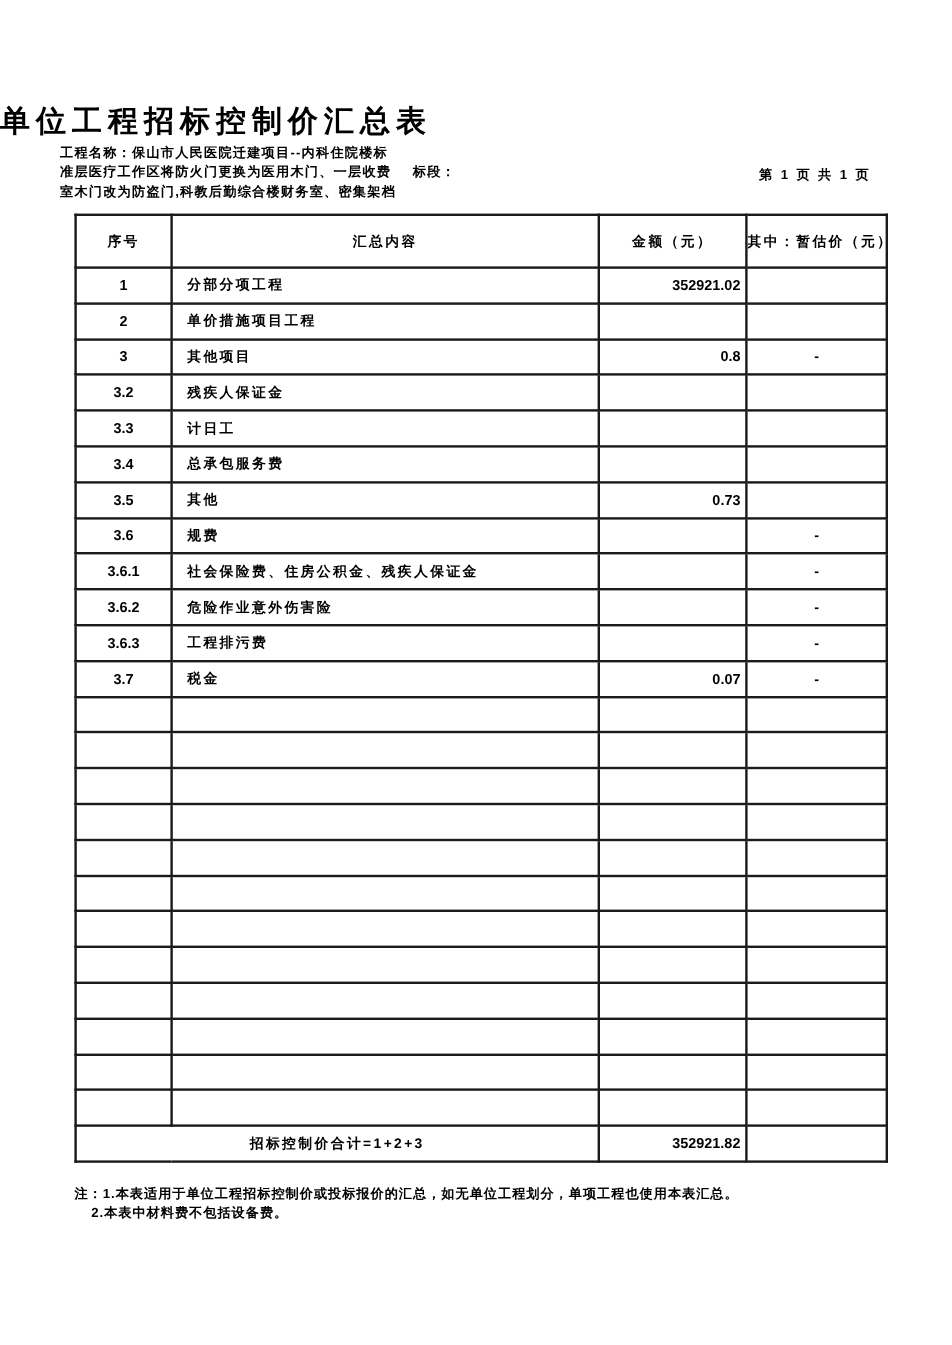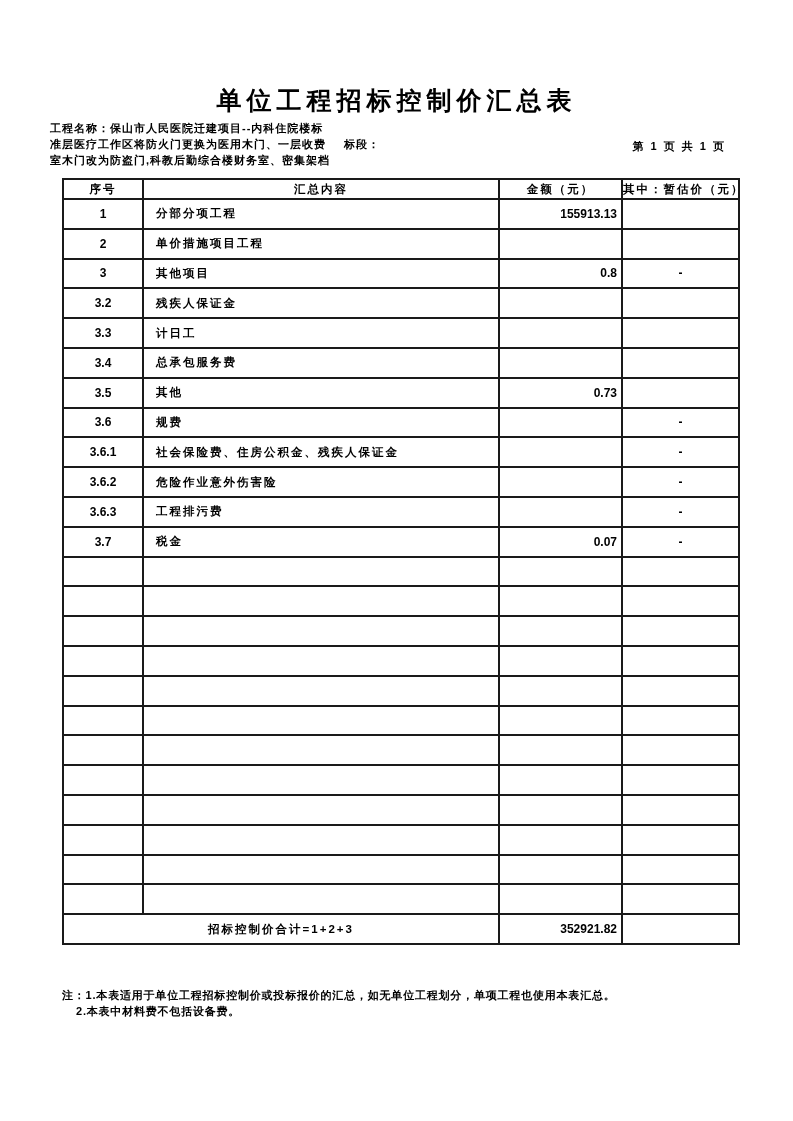--- a/index.html
+++ b/index.html
@@ -12,21 +12,20 @@
   }
   #page {
     position: relative;
     width: 793px; height: 1121px;
     background: #fff;
     overflow: hidden;
   }
   .title {
     position: absolute;
     top: 84px; left: 0; width: 100%;
-    text-align: center;
     font-size: 25px;
     letter-spacing: 5px;
     white-space: nowrap;
   }
   .header-block {
     position: absolute;
     top: 120px; left: 50px; width: 676px;
     font-size: 11px;
     letter-spacing: 1px;
     line-height: 16px;
@@ -49,21 +48,21 @@
     table-layout: fixed;
   }
   .summary th, .summary td {
     border: 2px solid #1a1a1a;
     font-size: 11.5px;
     font-weight: 700;
     vertical-align: middle;
     overflow: hidden;
     white-space: nowrap;
   }
-  .summary thead tr { height: 20px; }
+  .summary thead tr { height: 44px; }
   .summary tbody tr, .summary tfoot tr { height: 29.8px; }
   .summary th { text-align: center; letter-spacing: 2px; }
   td.seq { text-align: center; font-size: 12px; letter-spacing: 0; }
   td.content { text-align: left; padding-left: 12px; letter-spacing: 2px; }
   td.amount { text-align: right; padding-right: 4px; font-size: 12px; letter-spacing: 0; }
   td.provisional { text-align: center; font-size: 12px; letter-spacing: 0; }
   td.total-label { text-align: center; letter-spacing: 2px; font-size: 11.5px; }
   .notes {
     position: absolute;
     top: 988px; left: 62px; width: 700px;
@@ -103,21 +102,21 @@
         <th>序号</th>
         <th>汇总内容</th>
         <th>金额（元）</th>
         <th>其中：暂估价（元）</th>
       </tr>
     </thead>
     <tbody id="data-rows">
         <tr>
           <td class="seq">1</td>
           <td class="content">分部分项工程</td>
-          <td class="amount">155913.13</td>
+          <td class="amount">352921.02</td>
           <td class="provisional"></td>
         </tr>
         <tr>
           <td class="seq">2</td>
           <td class="content">单价措施项目工程</td>
           <td class="amount"></td>
           <td class="provisional"></td>
         </tr>
         <tr>
           <td class="seq">3</td>

